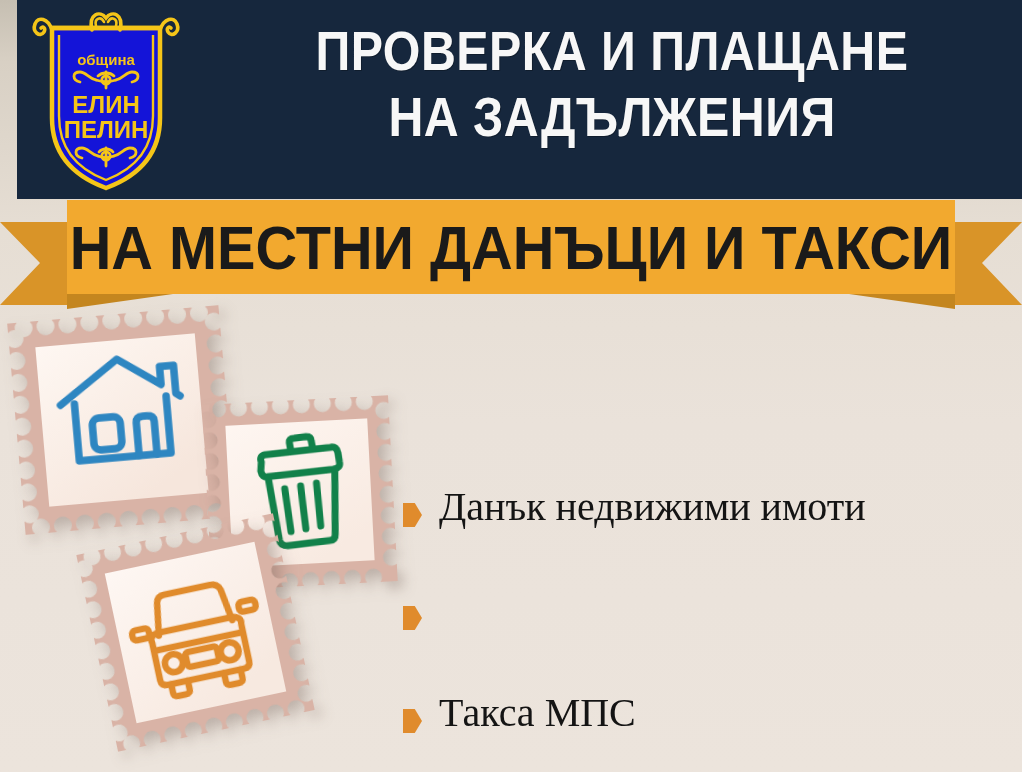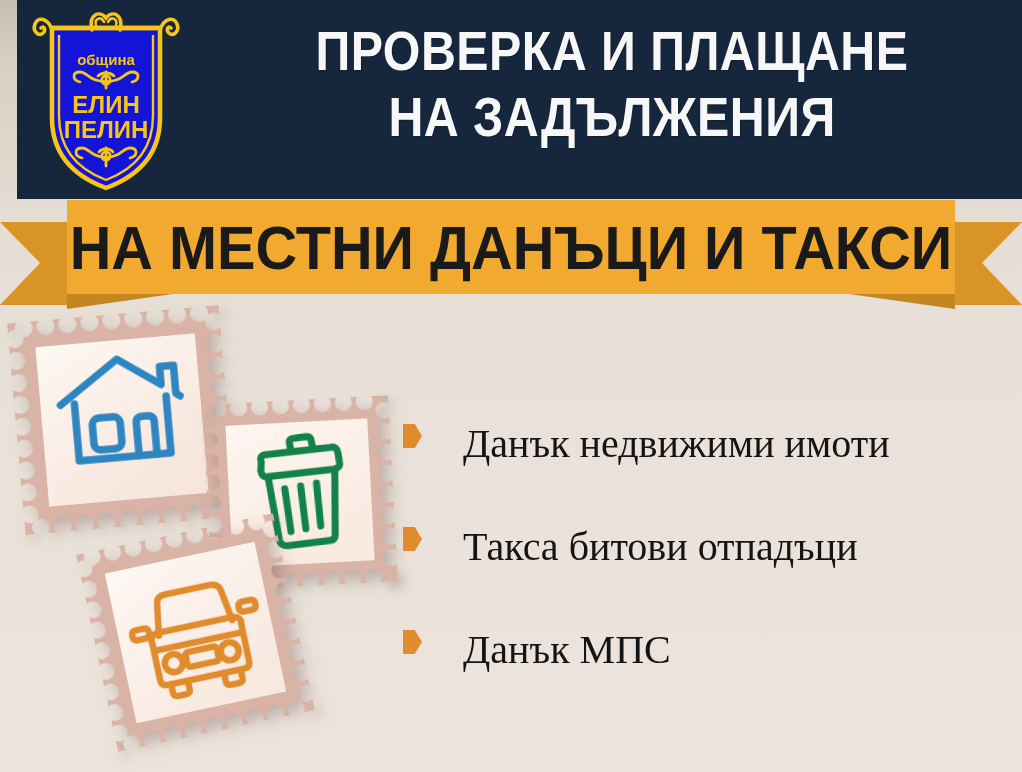--- a/index.html
+++ b/index.html
@@ -90,23 +90,22 @@
 
   
   .bullets{
     position:absolute;
     left:403px; top:424px;
     width:610px;
     z-index:7;
   }
   .bullet-row{
     display:flex;
-    align-items:flex-start;
+    align-items:flex-end;
     height:103px;
-    gap:24px;
   }
   .bullet-marker{
     flex:0 0 auto;
     width:19px; height:24px;
     margin-right:17px;
     background:#e08b2c;
     clip-path:polygon(0 0, 62% 0, 100% 50%, 62% 100%, 0 100%);
   }
   .bullet-label{
     font-family:"Liberation Serif", serif;
@@ -375,23 +374,22 @@
 
   <div class="bullets">
 
     <div class="bullet-row">
       <span class="bullet-marker"></span>
       <span class="bullet-label">Данък недвижими имоти</span>
     </div>
 
     <div class="bullet-row">
       <span class="bullet-marker"></span>
-      <span class="bullet-label">Такса битови отпадъци</span>
     </div>
 
     <div class="bullet-row">
       <span class="bullet-marker"></span>
-      <span class="bullet-label">Данък МПС</span>
+      <span class="bullet-label">Такса МПС</span>
     </div>
 
   </div>
 
 </div>
 
 </body></html>

